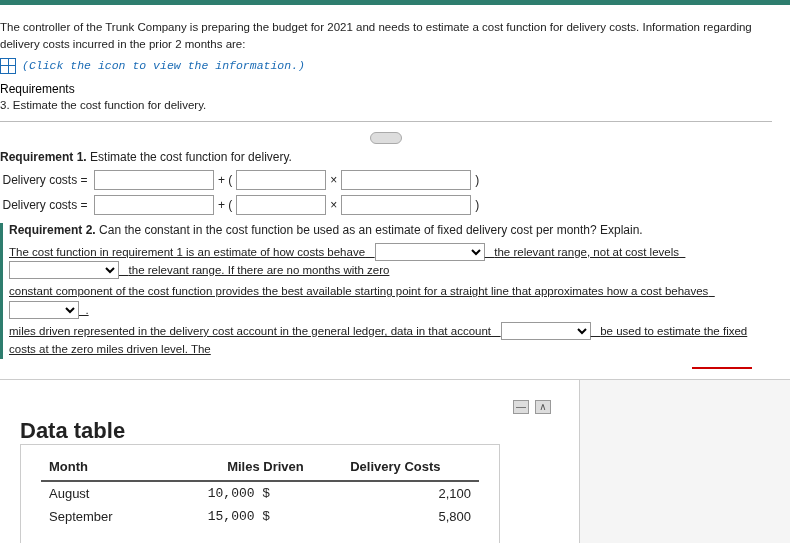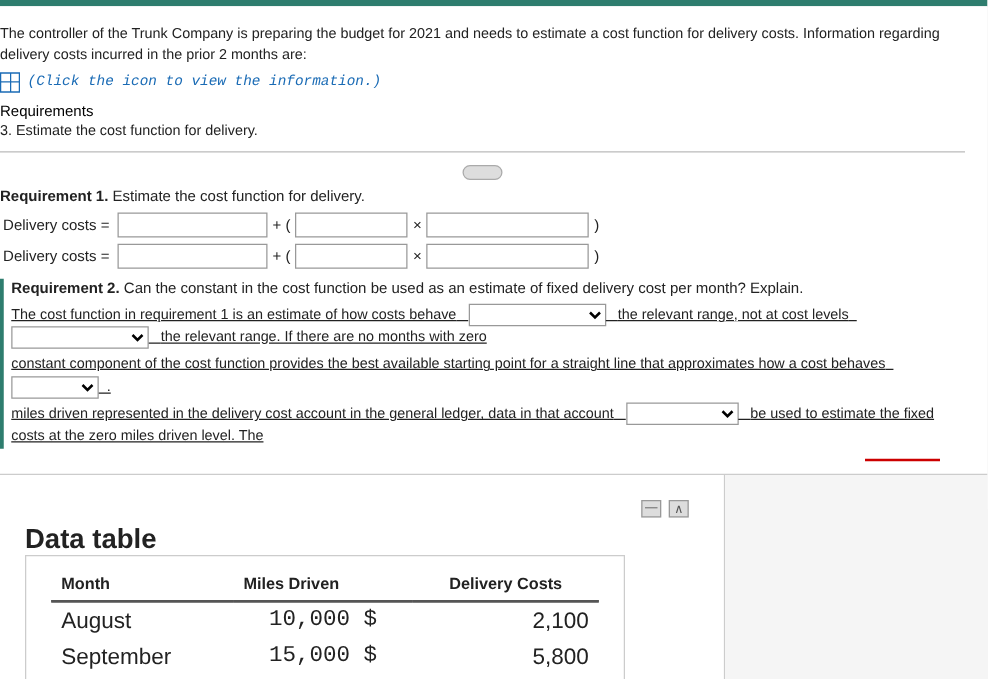--- a/index.html
+++ b/index.html
@@ -260,25 +260,25 @@
       padding: 4px 8px 6px 8px;
       border-bottom: 2px solid #555;
       color: #222;
     }
 
     table.data-table th.right {
       text-align: center;
     }
 
     table.data-table th.center {
-      text-align: left;
+      text-align: right;
     }
 
     table.data-table td {
-      font-size: 18px;
+      font-size: 13px;
       padding: 4px 8px;
       color: #222;
     }
 
     table.data-table td.right {
       text-align: right;
     }
 
     table.data-table td.center {
       text-align: center;

